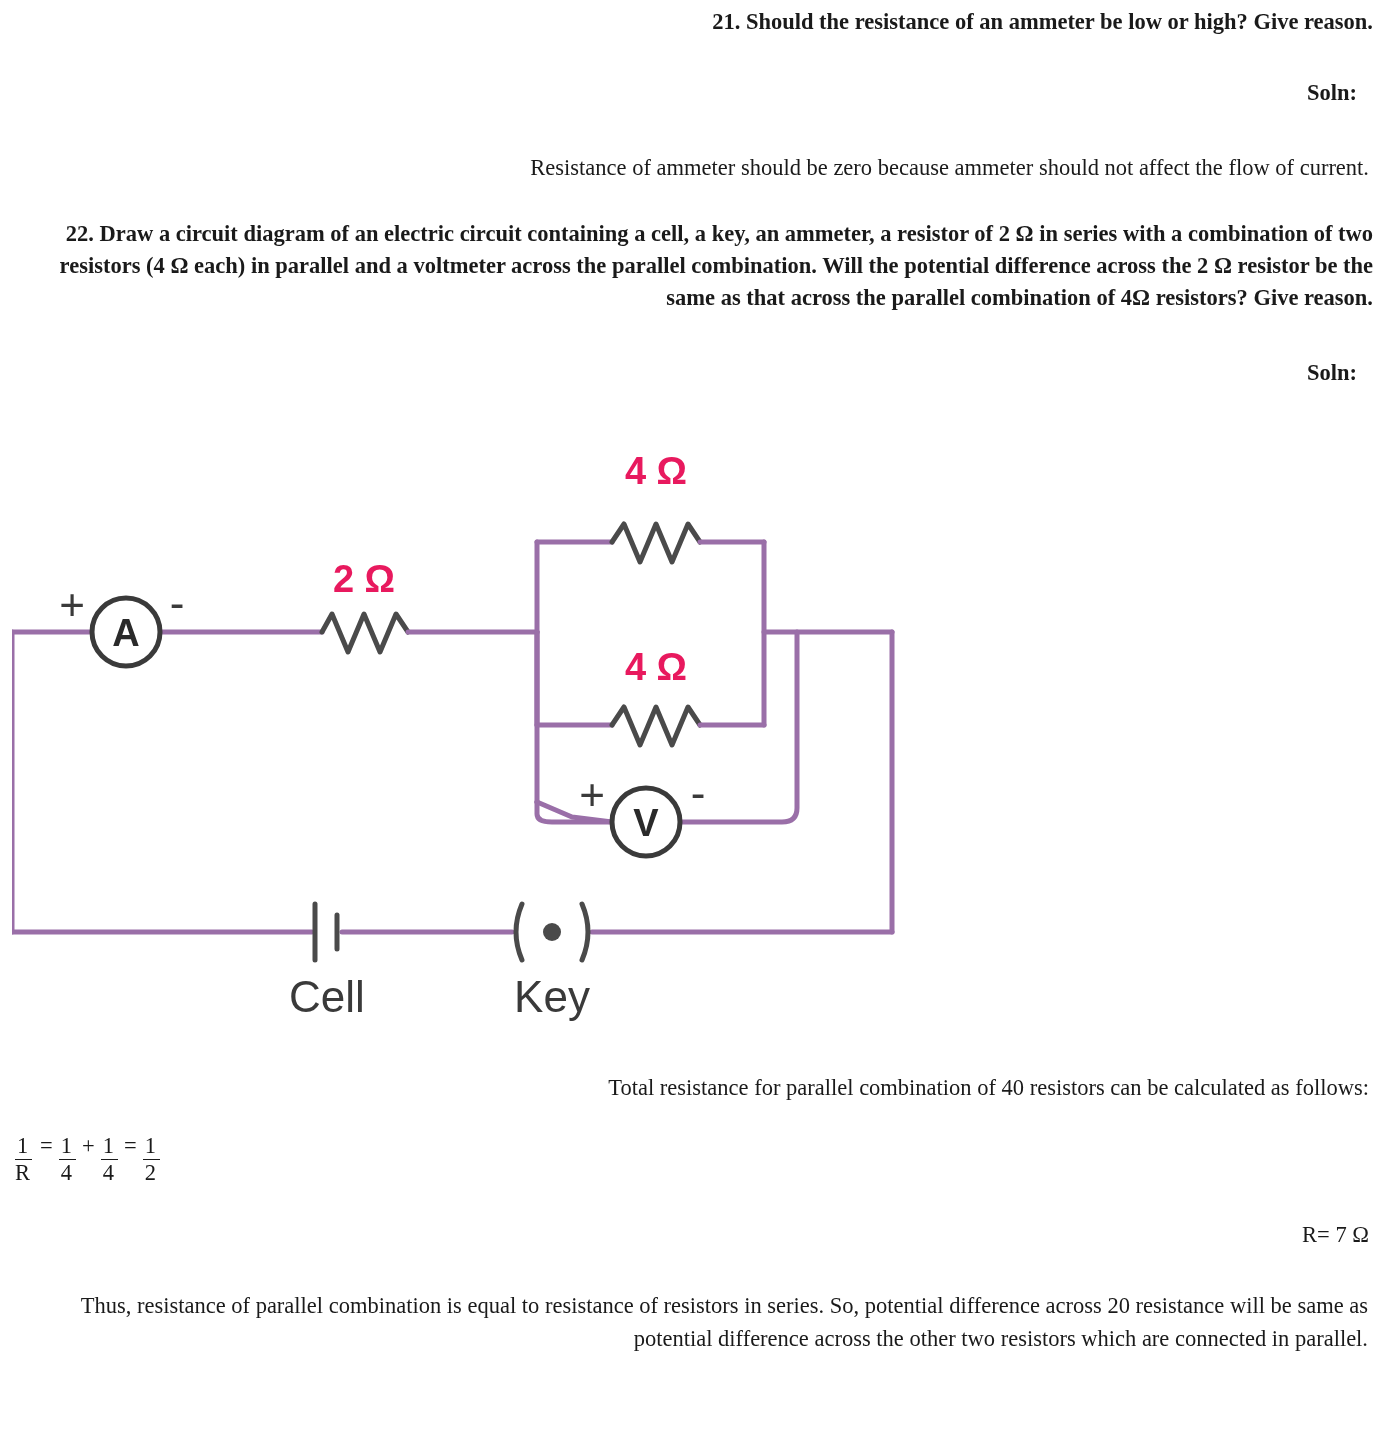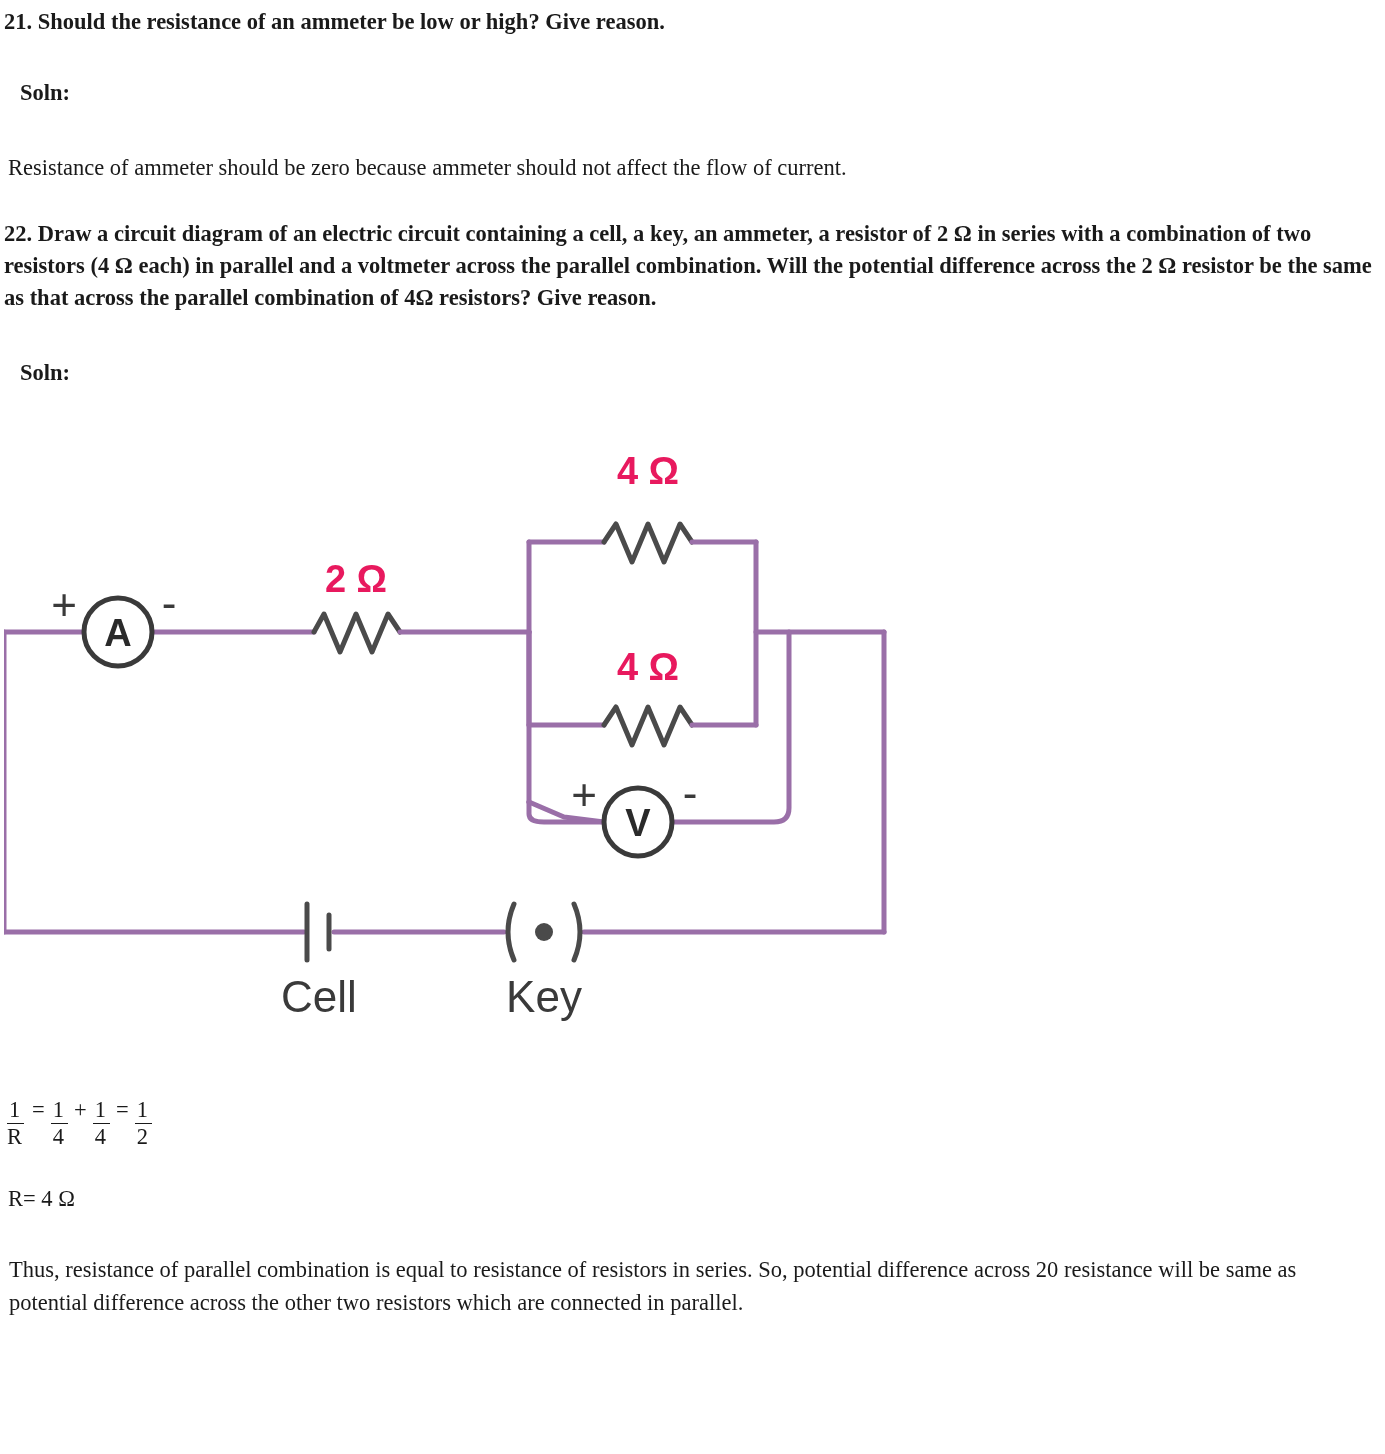--- a/index.html
+++ b/index.html
@@ -12,21 +12,22 @@
     height: 1454px;
     font-family: "Liberation Serif", serif;
     color: #1a1a1a;
     overflow: hidden;
   }
   .page {
     position: relative;
     width: 1385px;
     height: 1232px;
     box-sizing: border-box;
-    padding: 0 4px;
+    padding: 0 12px;
+    text-align: right;
   }
   .q-heading {
     font-weight: bold;
     font-size: 22.5px;
     line-height: 1.42;
     margin: 0;
   }
   .soln {
     font-weight: bold;
     font-size: 22.5px;
@@ -168,20 +169,21 @@
 
       <text x="352" y="150" font-family="'Liberation Sans', sans-serif" font-size="38" font-weight="bold" fill="#e8195e" text-anchor="middle">2 Ω</text>
       <text x="644" y="42" font-family="'Liberation Sans', sans-serif" font-size="38" font-weight="bold" fill="#e8195e" text-anchor="middle">4 Ω</text>
       <text x="644" y="238" font-family="'Liberation Sans', sans-serif" font-size="38" font-weight="bold" fill="#e8195e" text-anchor="middle">4 Ω</text>
 
       <text x="315" y="570" font-family="'Liberation Sans', sans-serif" font-size="44" fill="#3a3a3a" text-anchor="middle">Cell</text>
       <text x="540" y="570" font-family="'Liberation Sans', sans-serif" font-size="44" fill="#3a3a3a" text-anchor="middle">Key</text>
     </svg>
   </div>
 
+  <p class="para">Total resistance for parallel combination of 40 resistors can be calculated as follows:</p>
 
   <div class="spacer-sm"></div>
 
   <div class="fraction-block">
     <span class="frac">
       <span class="num">1</span>
       <span class="den">R</span>
     </span>
     <span class="op">=</span>
     <span class="frac">
@@ -195,19 +197,19 @@
     </span>
     <span class="op">=</span>
     <span class="frac">
       <span class="num">1</span>
       <span class="den">2</span>
     </span>
   </div>
 
   <div class="spacer-md"></div>
 
-  <p class="para">R= 4 Ω</p>
+  <p class="para">R= 7 Ω</p>
 
   <div class="spacer-md"></div>
 
   <p class="tail-para">Thus, resistance of parallel combination is equal to resistance of resistors in series. So, potential difference across 20 resistance will be same as potential difference across the other two resistors which are connected in parallel.</p>
 
 </div>
 
 </body></html>

